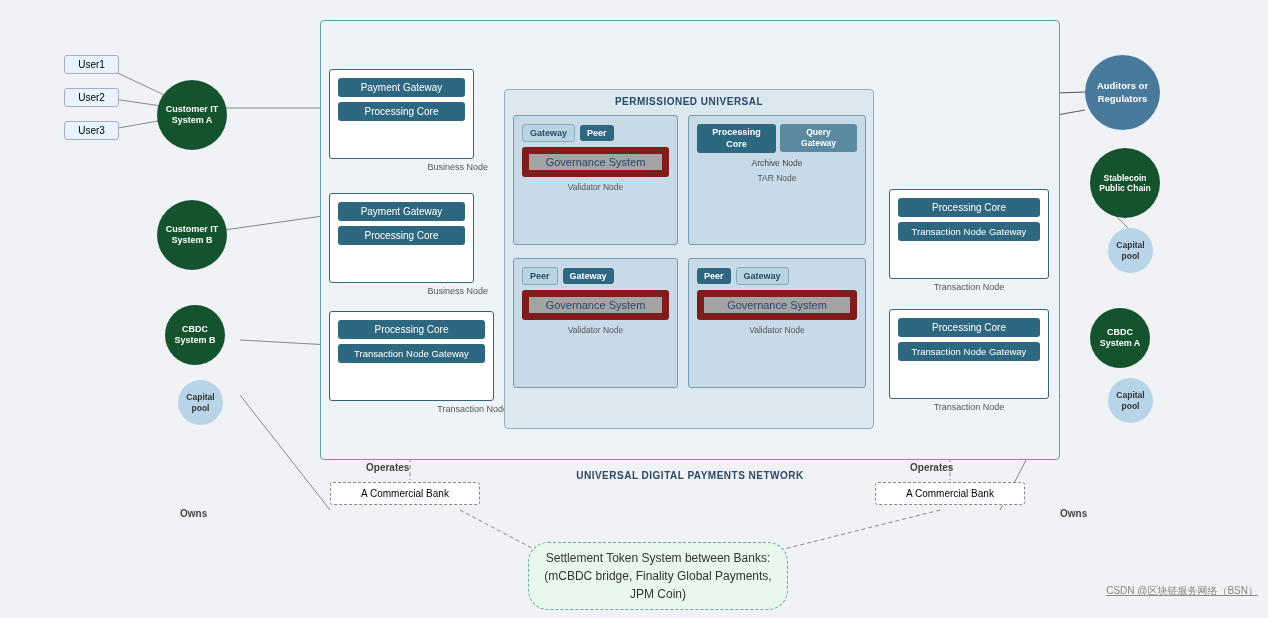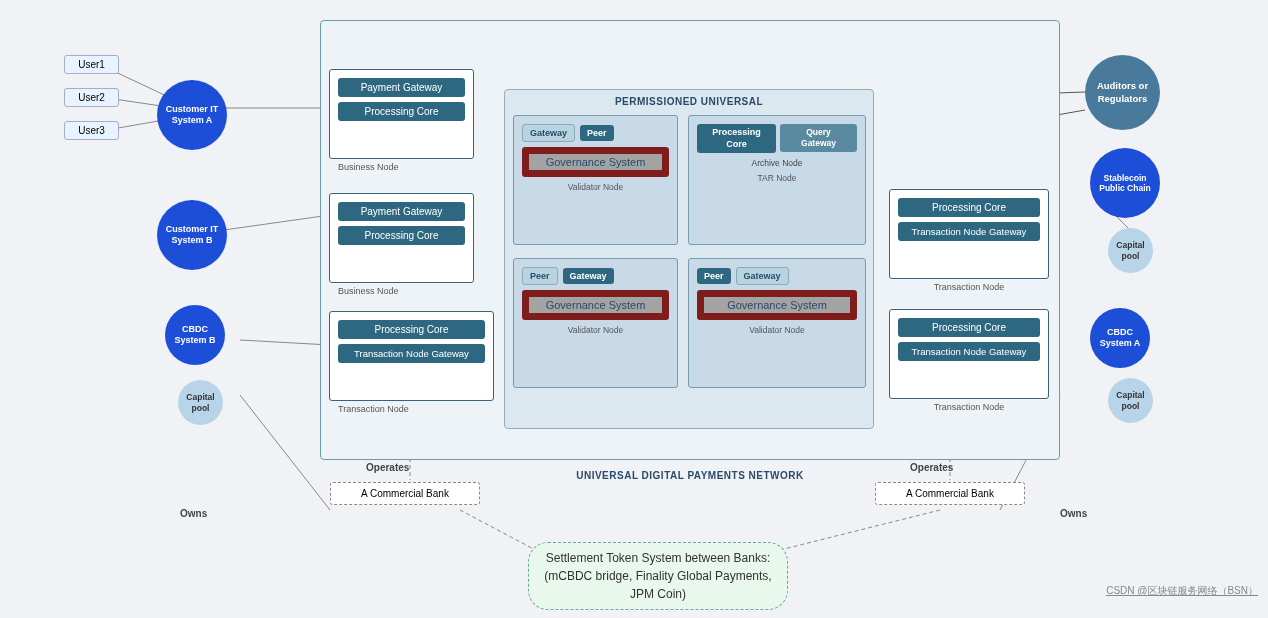--- a/index.html
+++ b/index.html
@@ -38,21 +38,21 @@
       border: 1px solid #aac;
       border-radius: 3px;
       padding: 3px 8px;
       font-size: 10px;
       text-align: center;
       white-space: nowrap;
     }
     
     .circle-node {
       border-radius: 50%;
-      background: #1d4ed8;
+      background: #14532d;
       color: white;
       display: flex;
       align-items: center;
       justify-content: center;
       text-align: center;
       font-size: 10px;
       font-weight: bold;
       line-height: 1.2;
     }
     .circle-node.large {
@@ -75,27 +75,27 @@
       background: #eef3f7;
     }
     
     .business-panel {
       position: absolute;
       border: 1.5px solid #3a6278;
       border-radius: 3px;
       background: white;
     }
     .business-panel-label {
-      text-align: left;
+      text-align: right;
       font-size: 9px;
       color: #555;
       position: absolute;
       width: 100%;
       bottom: -14px;
-      left: 8px;
+      left: 15px;
     }
     
     .teal-box {
       background: #2e6880;
       color: white;
       border-radius: 3px;
       padding: 4px 8px;
       font-size: 10px;
       text-align: center;
       font-weight: normal;

